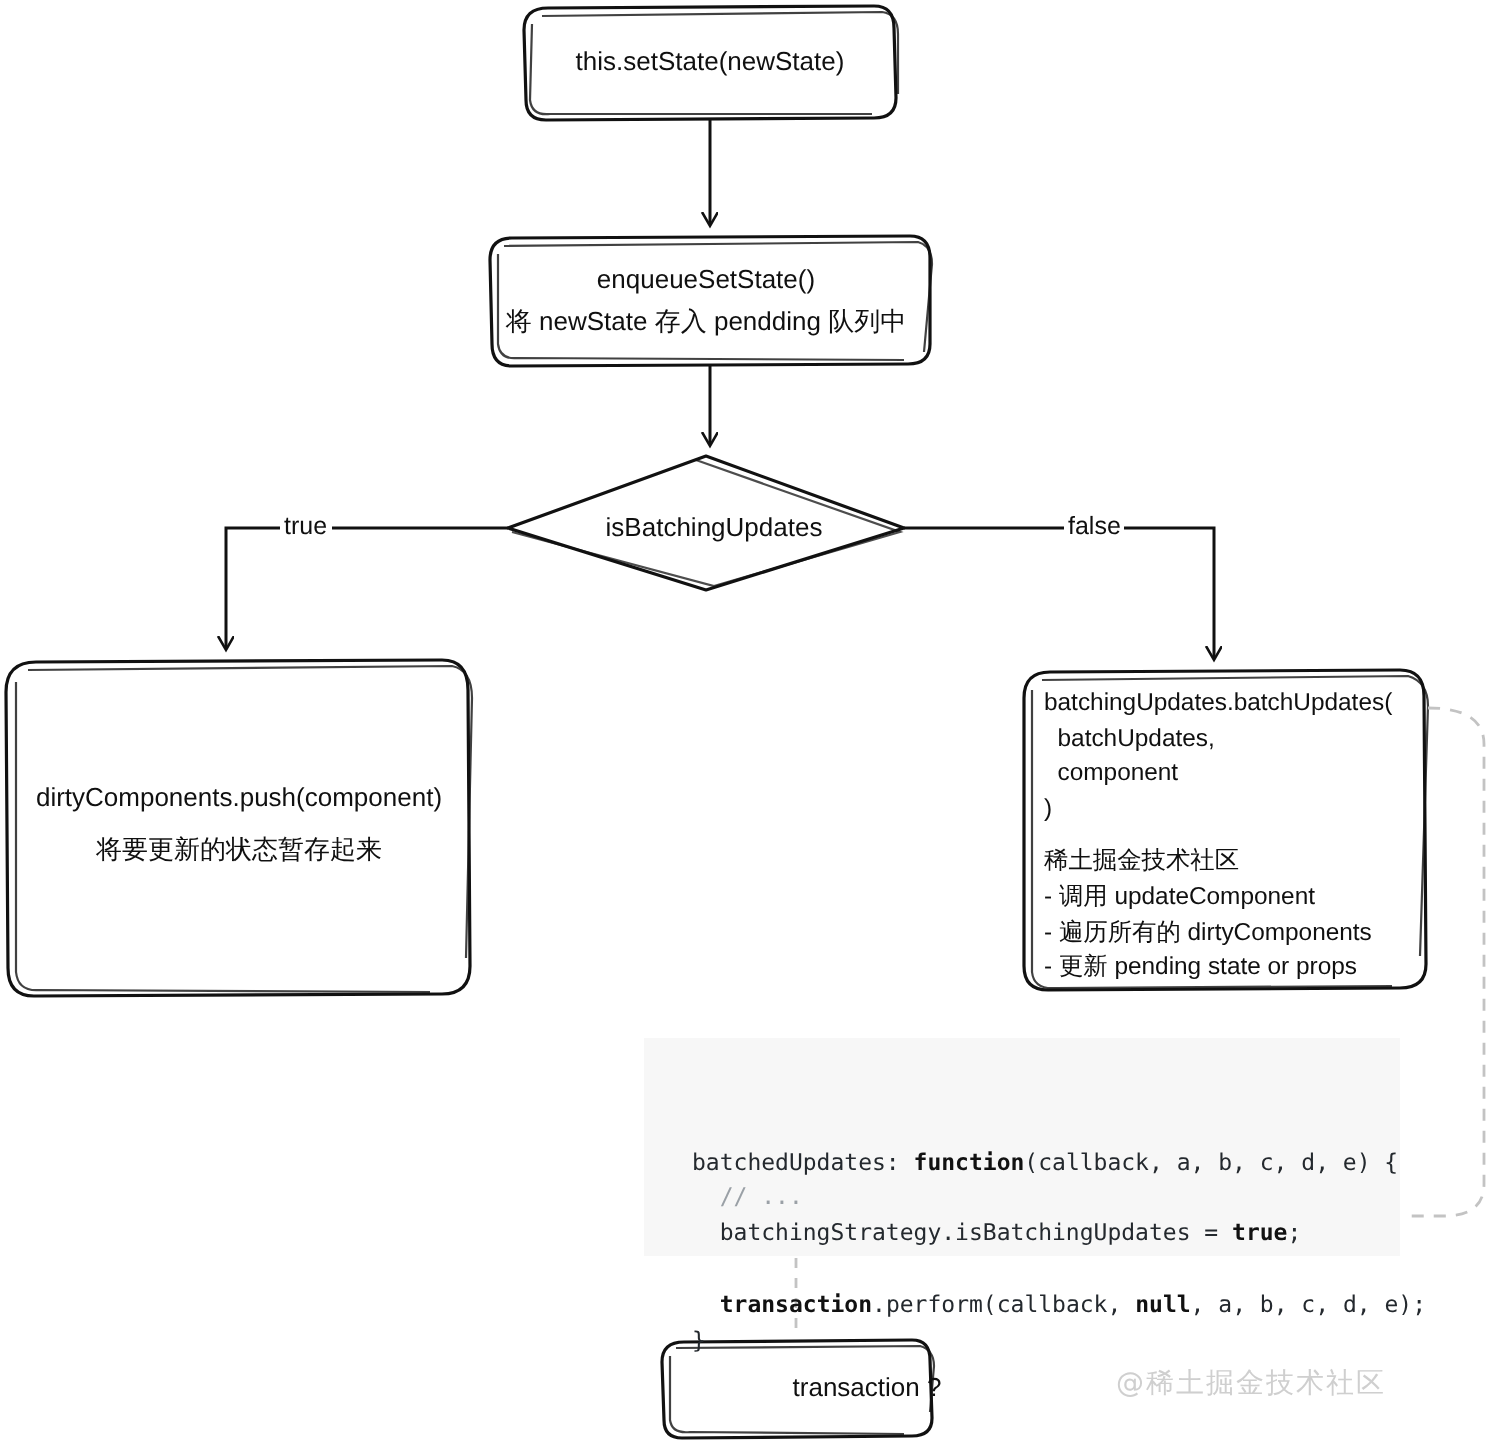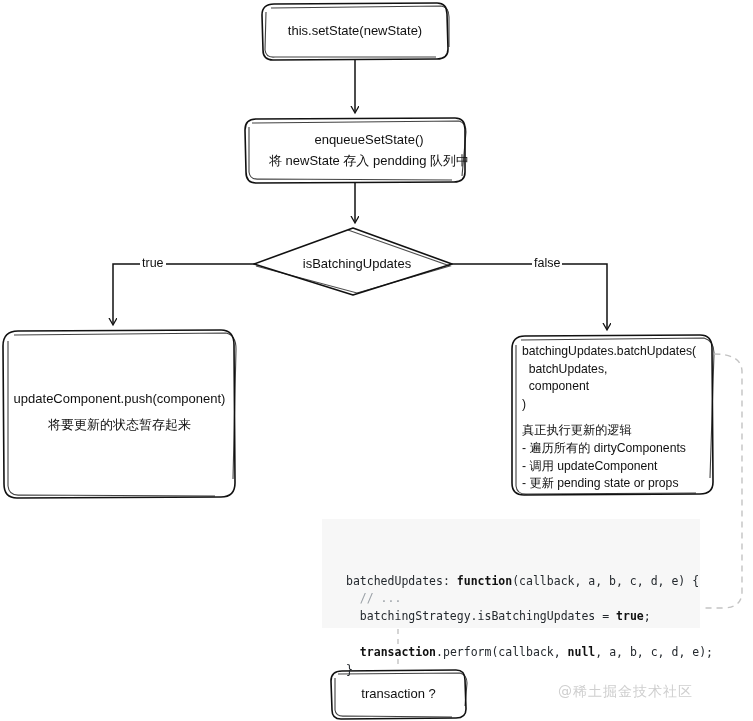--- a/index.html
+++ b/index.html
@@ -109,47 +109,47 @@
 
   <g>
     <path d="M398,629 L398,668" fill="none" stroke="#c3c3c3" stroke-width="1.4" stroke-dasharray="5 5"></path>
   </g>
 </svg>
 
 <div class="node-text" style="left:262px;top:3px;width:186px;height:57px;border-radius:11px;">
   <span>this.setState(newState)</span>
 </div>
 
-<div class="node-text" style="left:245px;top:118px;width:216px;height:65px;margin-left:16px;">
+<div class="node-text" style="left:245px;top:118px;width:216px;height:65px;">
   <span>enqueueSetState()</span>
   <span>将 newState 存入 pendding 队列中</span>
 </div>
 
 <div class="node-text" style="left:258px;top:248px;width:198px;height:32px;">
   <span>isBatchingUpdates</span>
 </div>
 
 <div class="node-text" style="left:4px;top:382px;width:231px;height:60px;">
-  <span>updateComponent.push(component)</span>
+  <span>dirtyComponents.push(component)</span>
   <span style="margin-top:6px;">将要更新的状态暂存起来</span>
 </div>
 
 <div class="node-text left-align" style="left:522px;top:343px;width:195px;height:150px;line-height:1.45;font-size:12.2px;">
   <span>batchingUpdates.batchUpdates(</span>
   <span style="white-space:pre;">  batchUpdates,</span>
   <span style="white-space:pre;">  component</span>
   <span>)</span>
   <span style="height:11px;"></span>
-  <span>真正执行更新的逻辑</span>
+  <span>稀土掘金技术社区</span>
+  <span>- 调用 updateComponent</span>
   <span>- 遍历所有的 dirtyComponents</span>
-  <span>- 调用 updateComponent</span>
   <span>- 更新 pending state or props</span>
 </div>
 
-<div class="node-text" style="left:331px;top:670px;width:135px;height:49px;">
+<div class="node-text" style="left:331px;top:670px;width:135px;height:49px;padding-left:35px;">
   <span>transaction ?</span>
 </div>
 
 <div class="edge-label" style="left:140px;top:256px;">true</div>
 <div class="edge-label" style="left:532px;top:256px;">false</div>
 
 <div class="code-block">
   <div id="code-lines"><div><span>batchedUpdates: </span><span class="kw">function</span><span>(callback, a, b, c, d, e) {</span></div><div><span class="cmt">  // ...</span></div><div><span>  batchingStrategy.isBatchingUpdates = </span><span class="kw">true</span><span>;</span></div><div>&nbsp;</div><div><span>  </span><span class="kw">transaction</span><span>.perform(callback, </span><span class="kw">null</span><span>, a, b, c, d, e);</span></div><div><span>}</span></div></div>
 </div>
 

